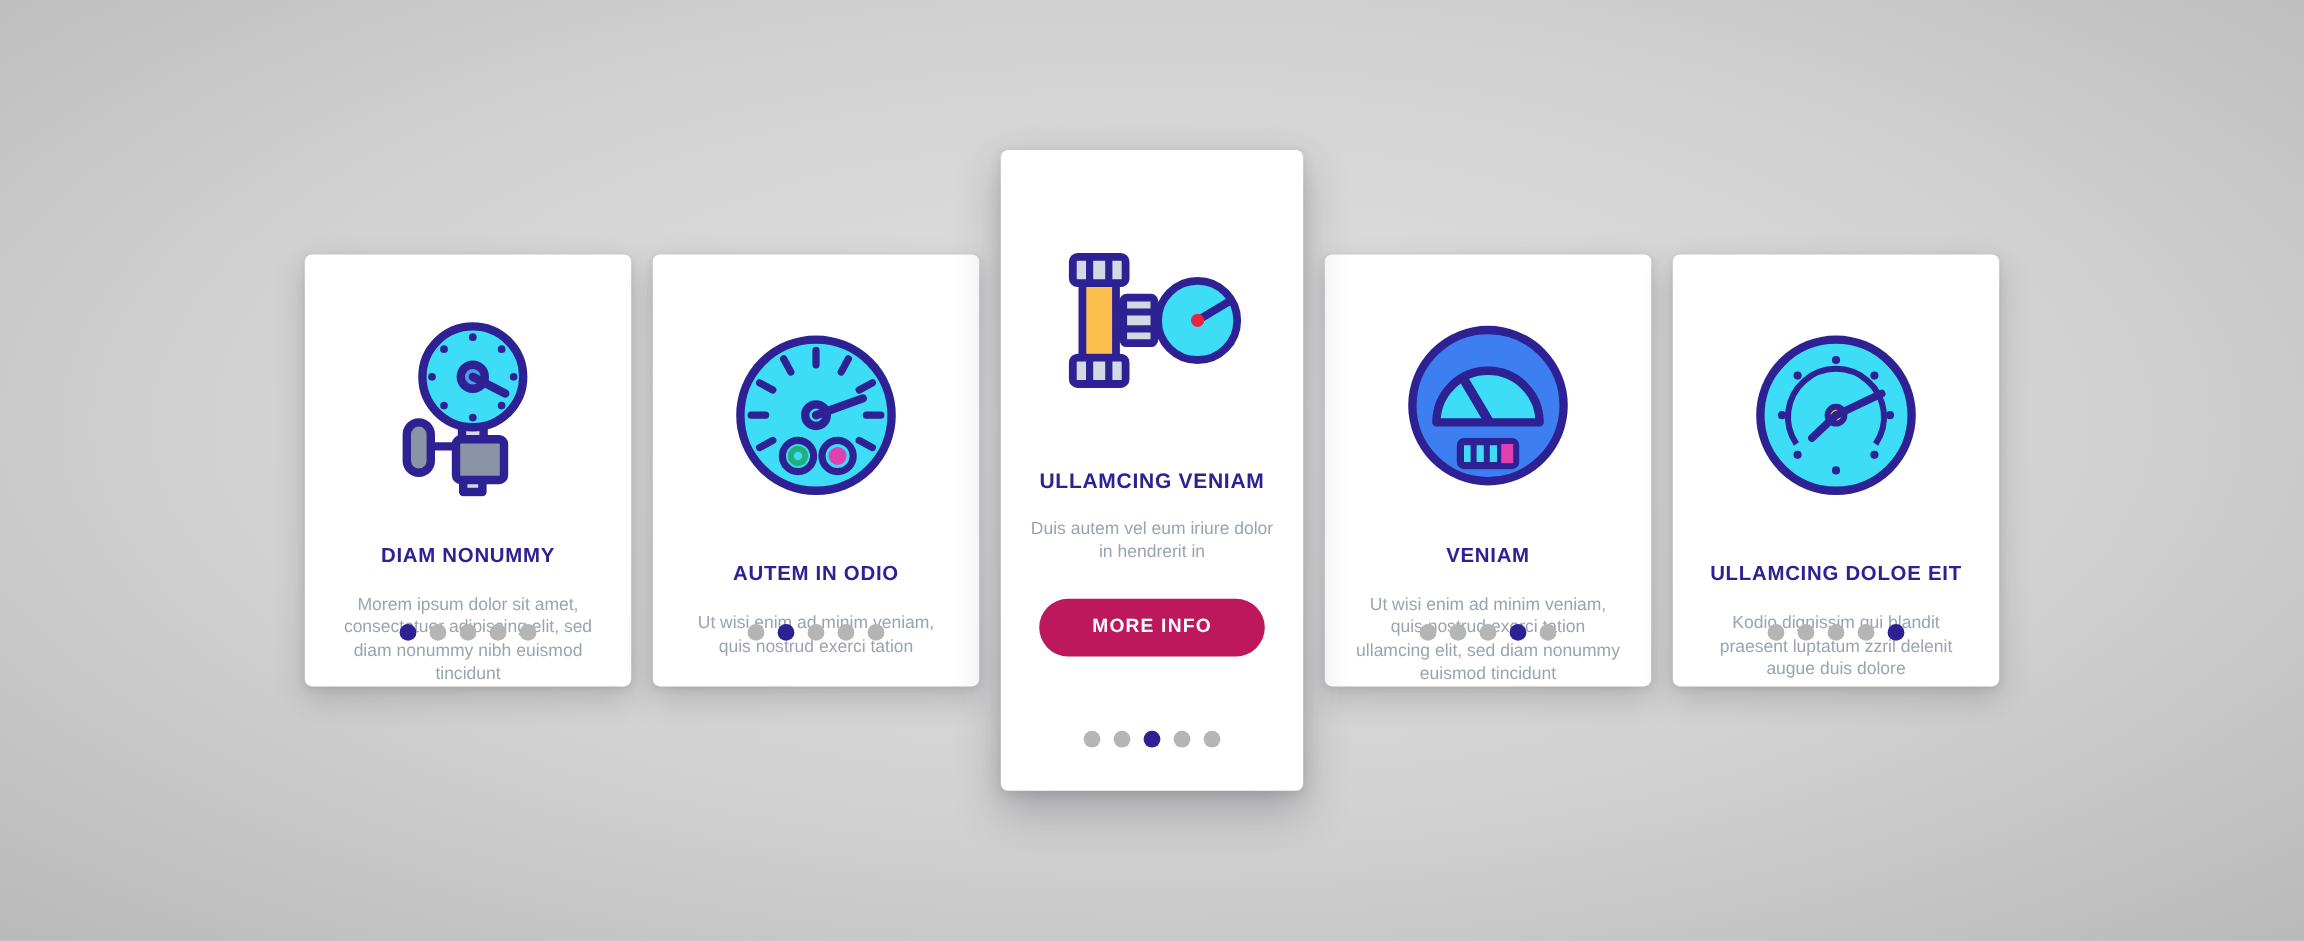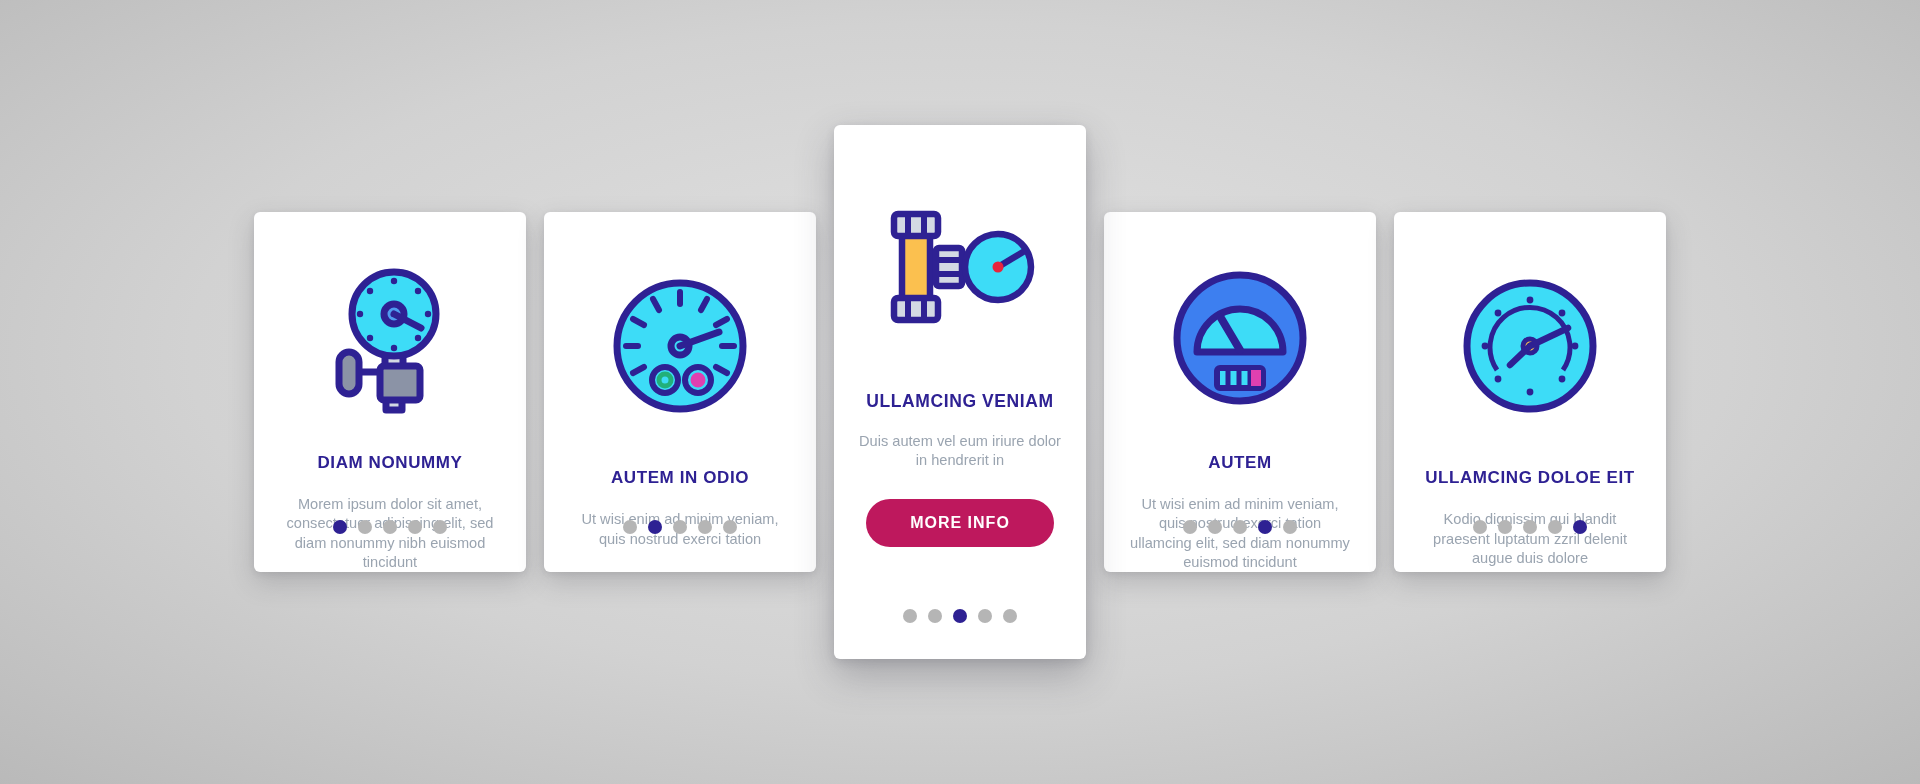--- a/index.html
+++ b/index.html
@@ -237,21 +237,21 @@
         <line x1="75" y1="88" x2="56" y2="56" stroke="#2e2193" stroke-width="8" stroke-linecap="round"></line>
         <rect x="52" y="106" width="46" height="20" rx="3" fill="#3ddcf7" stroke="#2e2193" stroke-width="6"></rect>
         <g stroke="#2e2193" stroke-width="5">
           <line x1="63" y1="107" x2="63" y2="125"></line>
           <line x1="74" y1="107" x2="74" y2="125"></line>
           <line x1="85" y1="107" x2="85" y2="125"></line>
         </g>
         <rect x="86" y="108" width="10" height="16" fill="#e040b0"></rect>
       </svg>
     </div>
-    <div class="card-title">AUTEM</div>
+    <div class="card-title">VENIAM</div>
     <div class="card-body">Ut wisi enim ad minim veniam, quis nostrud exerci tation ullamcing elit, sed diam nonummy euismod tincidunt</div>
     <div class="dots">
       <span class="dot"></span>
       <span class="dot"></span>
       <span class="dot"></span>
       <span class="dot active"></span>
       <span class="dot"></span>
     </div>
   </div>
 

